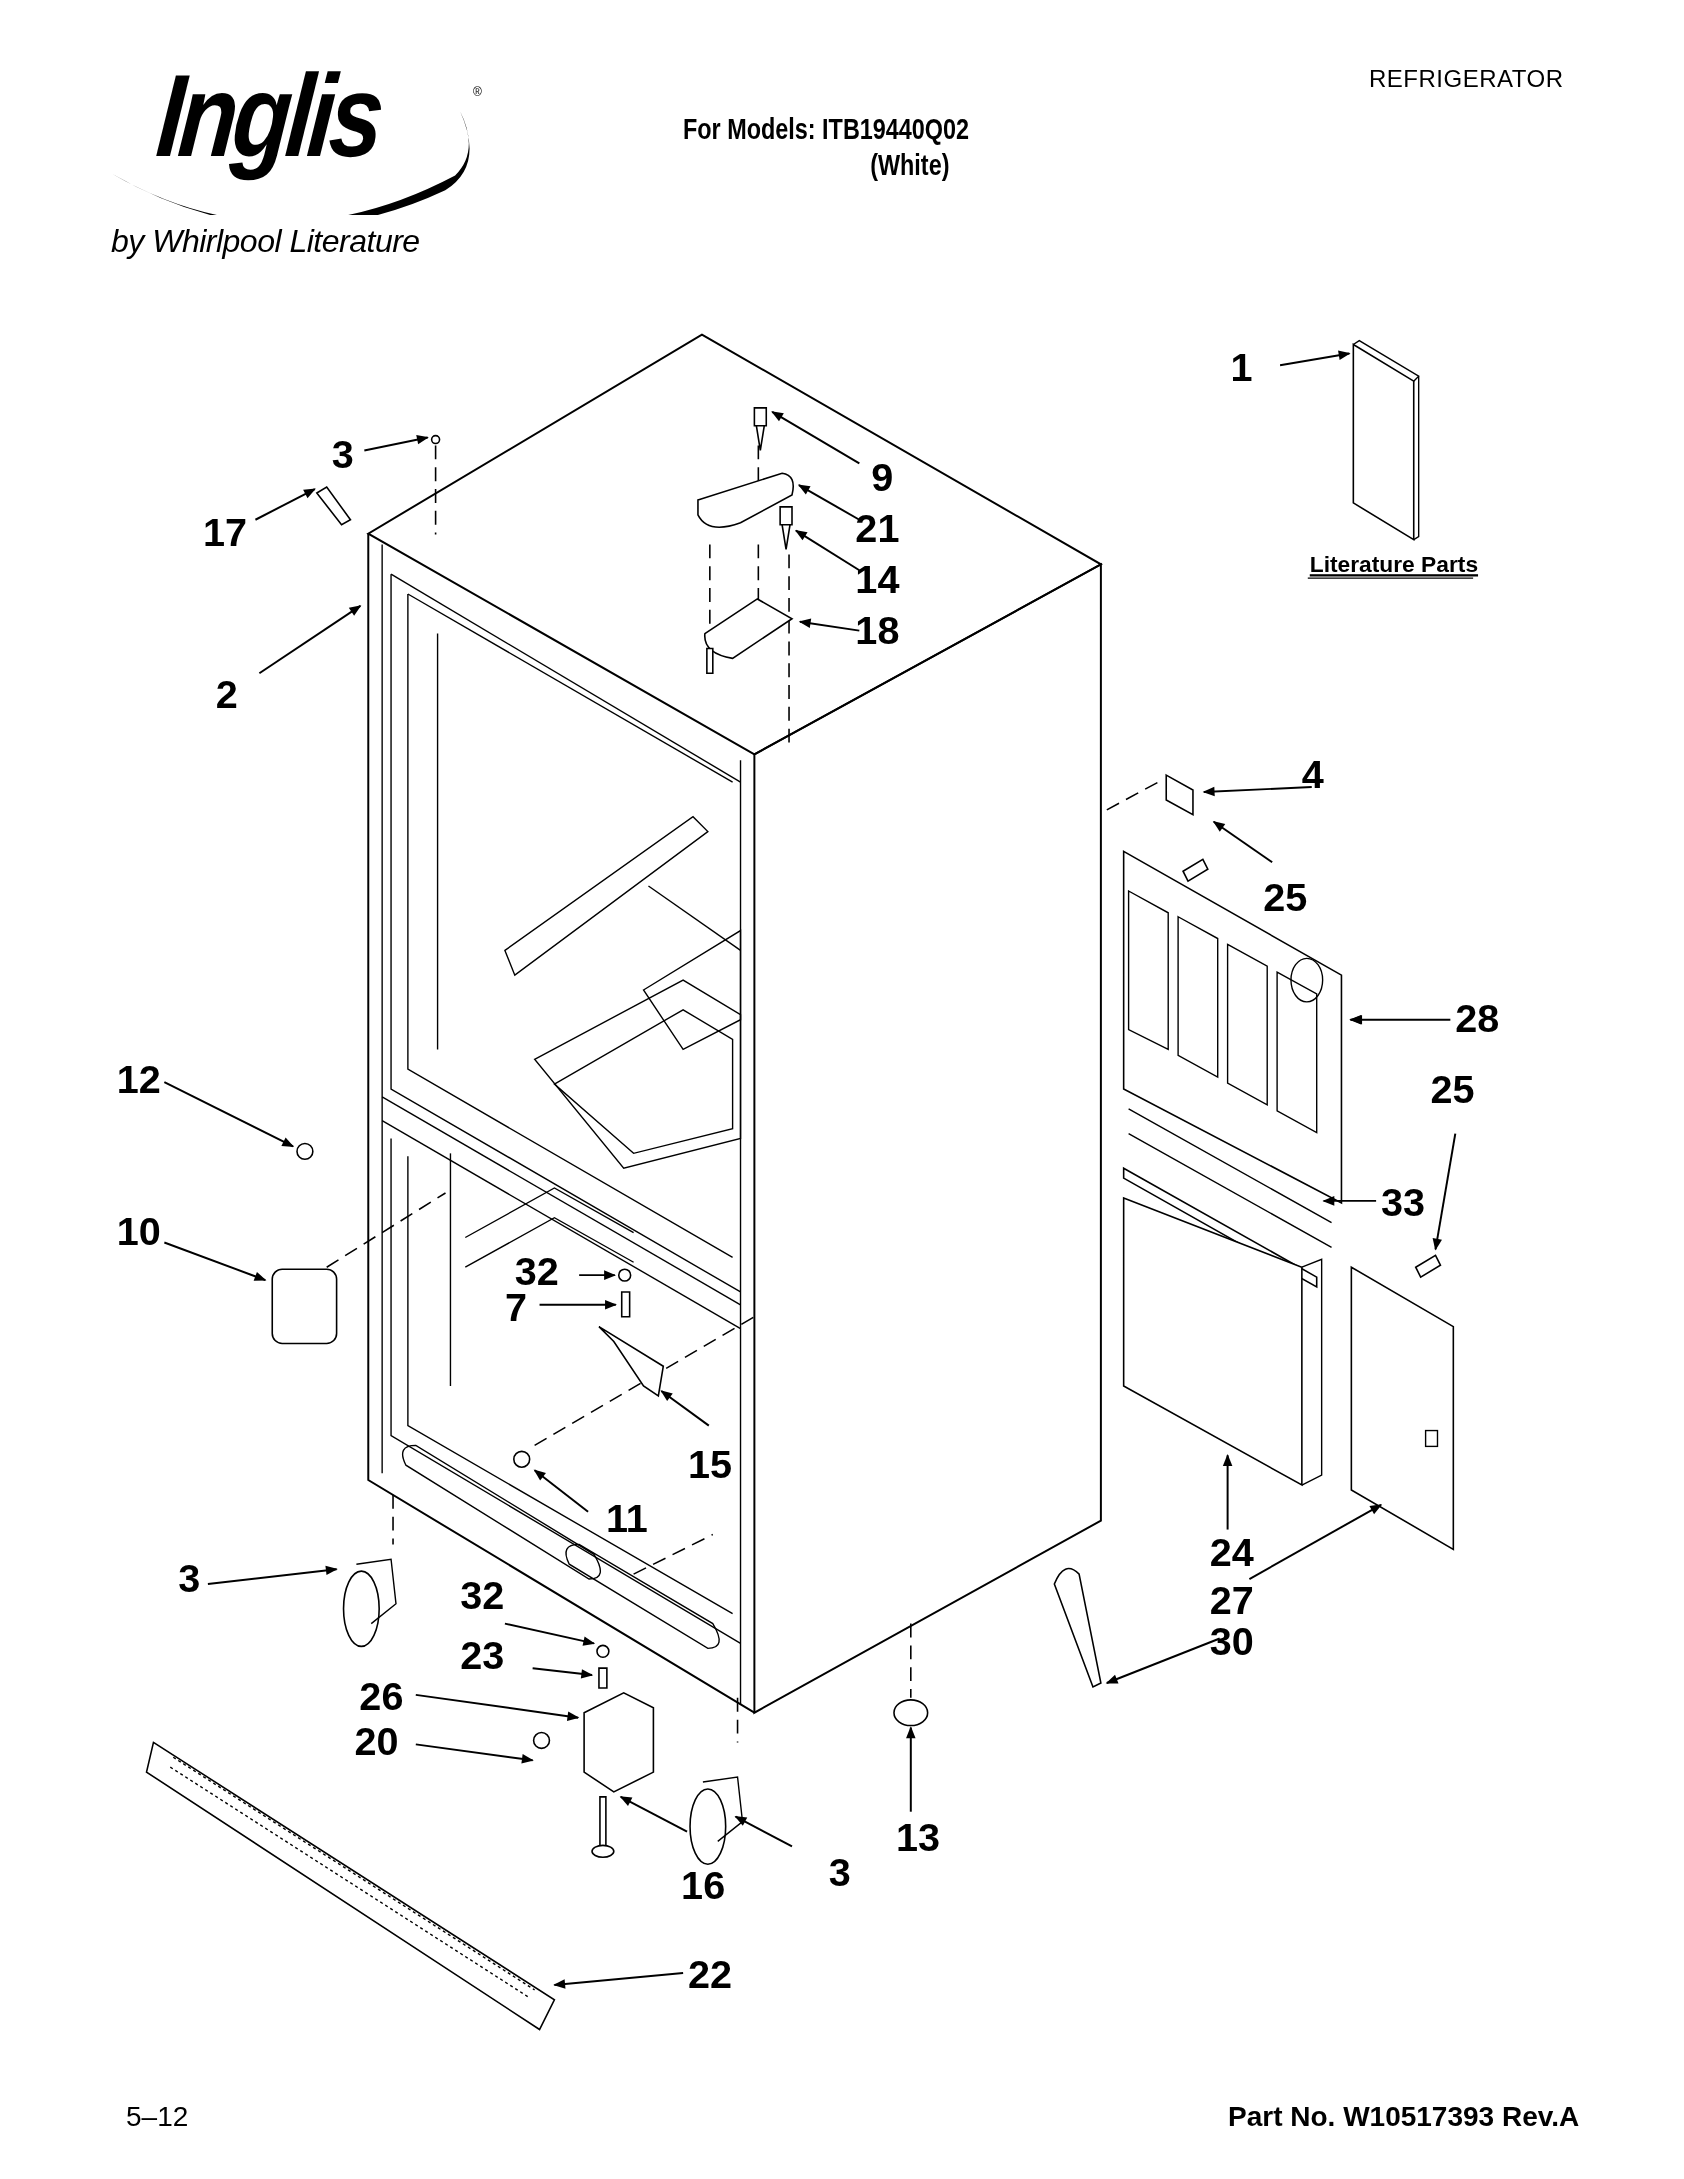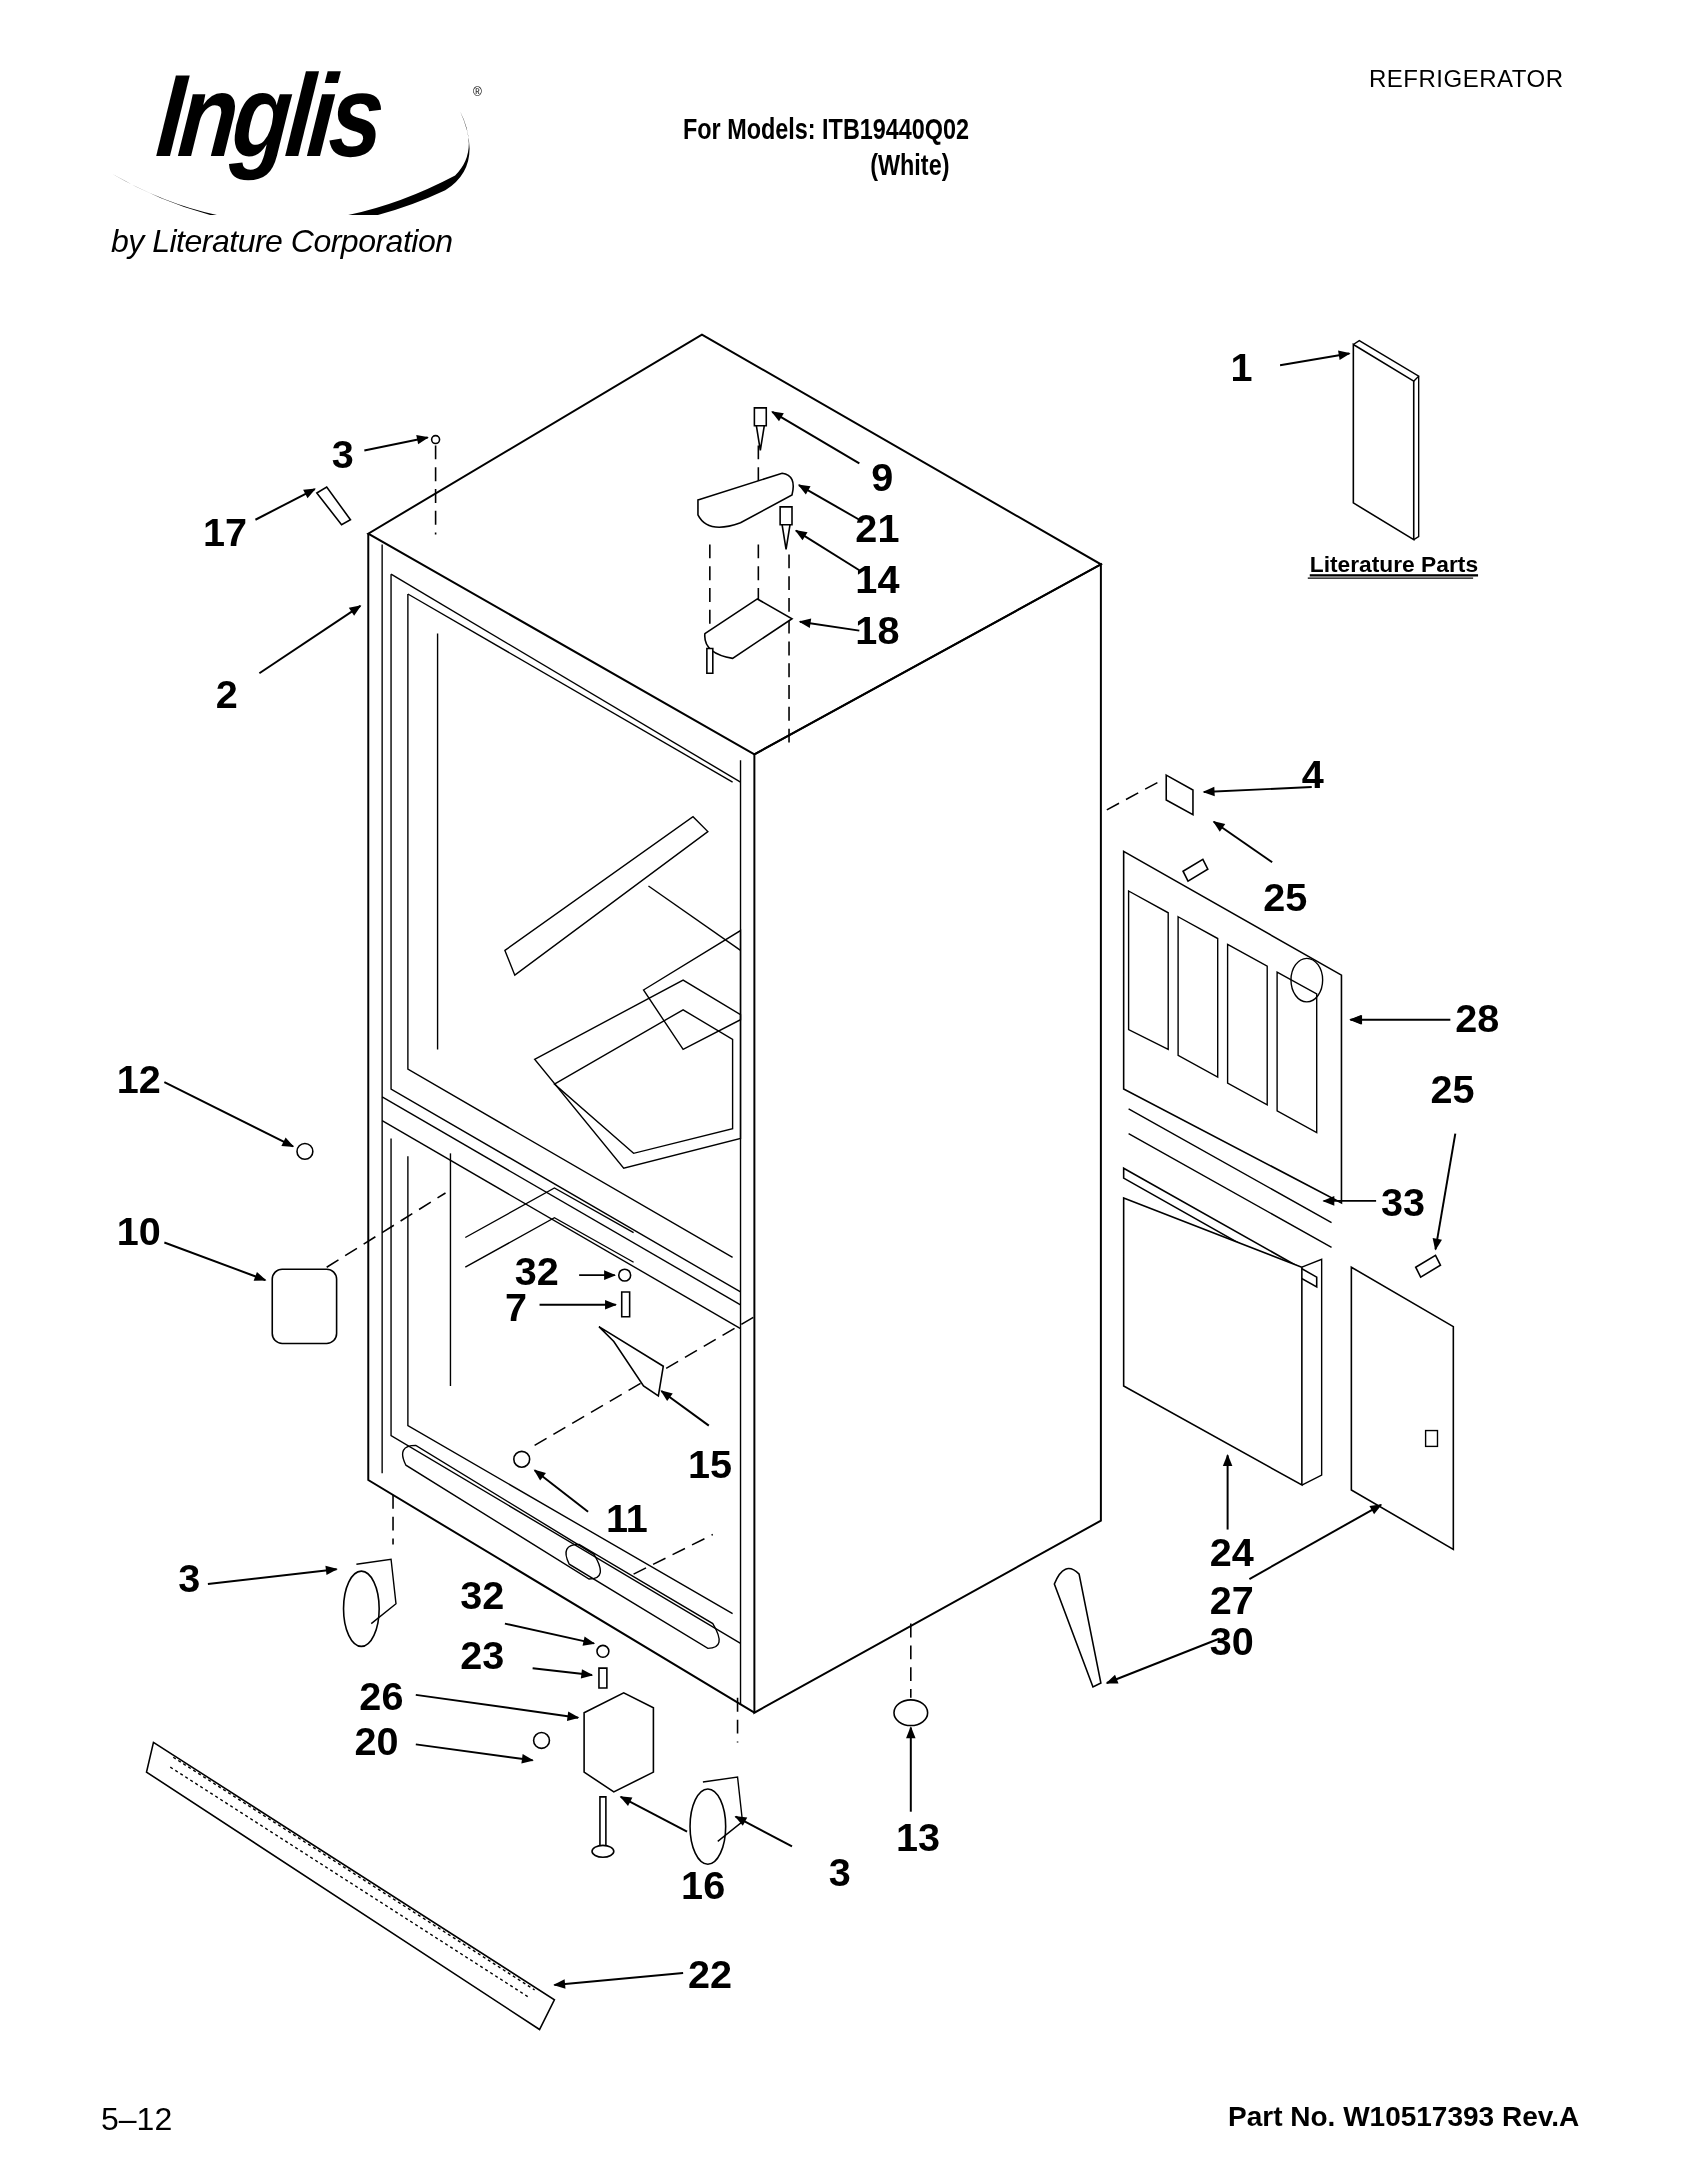--- a/index.html
+++ b/index.html
@@ -6,39 +6,39 @@
   body{width:1684px;height:2179px;position:relative;overflow:hidden;font-family:"Liberation Sans",sans-serif;color:#000;}
   .abs{position:absolute;}
   #brand{left:109px;top:57px;width:396px;height:208px;}
   .brand-logo{font-family:"Liberation Sans",sans-serif;font-weight:bold;font-style:italic;font-size:117px;letter-spacing:-6px;line-height:1;transform:scaleX(0.82) skewX(-6deg);transform-origin:left top;position:absolute;left:54px;top:0px;}
   .reg{position:absolute;left:364px;top:28px;font-size:12px;}
   .swoosh{position:absolute;left:0;top:0;}
   .byline{position:absolute;left:2px;top:166px;font-size:32px;font-style:italic;letter-spacing:-0.5px;white-space:nowrap;}
   #doc-type{left:1369px;top:65px;font-size:24px;letter-spacing:0.5px;}
   #models{left:683px;top:111px;font-size:30px;font-weight:bold;transform:scaleX(0.78);transform-origin:left top;white-space:nowrap;line-height:1.2;}
   #models .variant{padding-left:240px;}
-  #footer-left{left:101px;top:2101px;font-size:32px;}
+  #footer-left{left:126px;top:2101px;font-size:28px;}
   #footer-right{left:1228px;top:2101px;font-size:28px;white-space:nowrap;font-weight:bold;}
   svg text.callout{font-family:"Liberation Sans",sans-serif;font-weight:bold;font-size:40px;fill:#000;}
   svg text.lit{font-family:"Liberation Sans",sans-serif;font-weight:bold;font-size:23px;fill:#000;}
   .ln{stroke:#000;stroke-width:2;fill:none;}
   .thin{stroke:#000;stroke-width:1.4;fill:none;}
   .dash{stroke:#000;stroke-width:1.6;fill:none;stroke-dasharray:14 8;}
   .part{stroke:#000;stroke-width:1.6;fill:#fff;}
 </style>
 </head>
 <body>
 
 <div id="brand" class="abs">
   <svg class="swoosh" width="396" height="158" viewBox="0 0 400 160">
     <path d="M2,118 Q170,215 350,120 Q375,95 355,55 Q380,110 340,135 Q170,215 2,118 Z" fill="#000"></path>
   </svg>
   <div class="brand-logo">Inglis</div>
   <span class="reg">®</span>
-  <div class="byline">by Literature Corporation</div>
+  <div class="byline">by Whirlpool Literature</div>
 </div>
 
 <div id="doc-type" class="abs">REFRIGERATOR</div>
 <div id="models" class="abs">
   <div>For Models: ITB19440Q02</div>
   <div class="variant">(White)</div>
 </div>
 
 <svg class="abs" style="left:0;top:0" width="1684" height="2179" viewBox="0 0 1701 2201">
   <defs>

